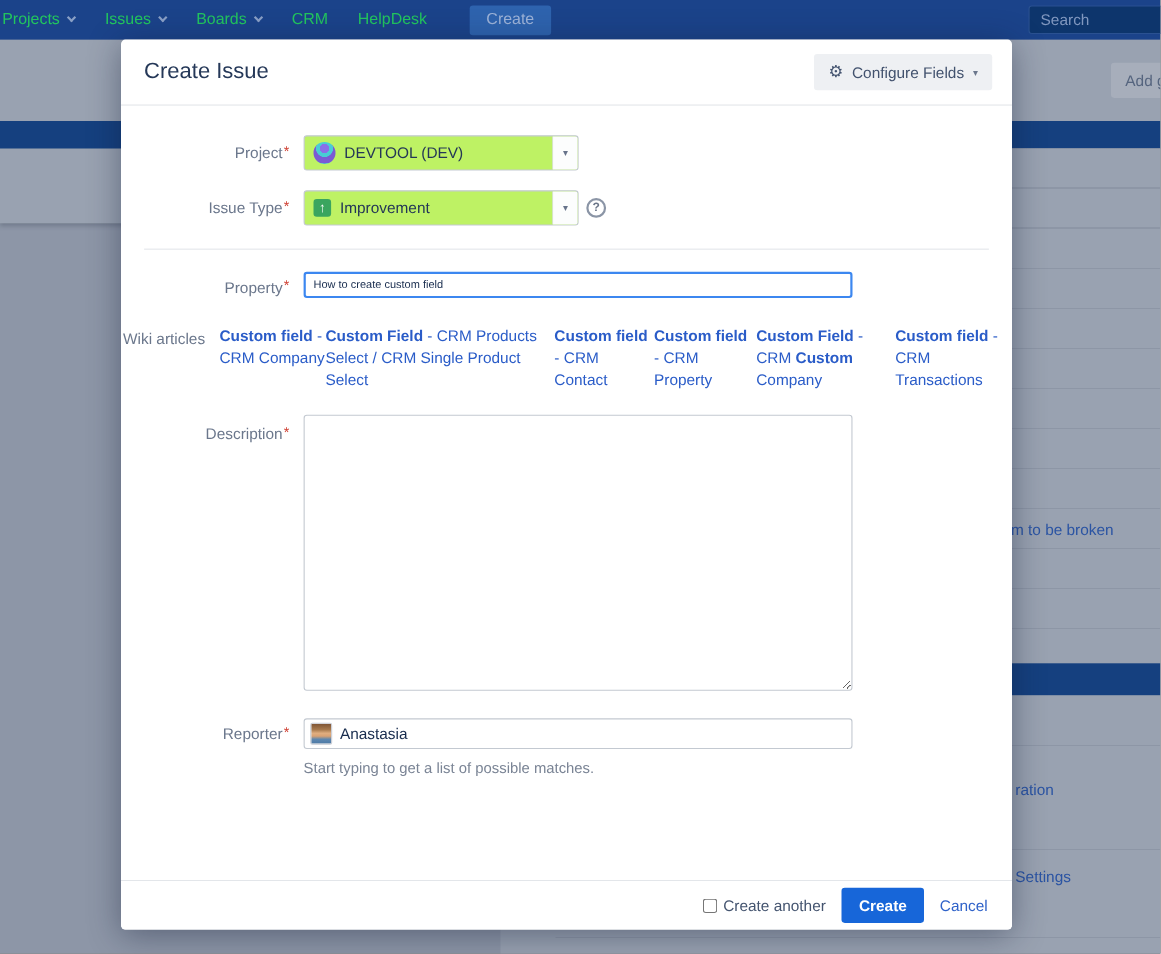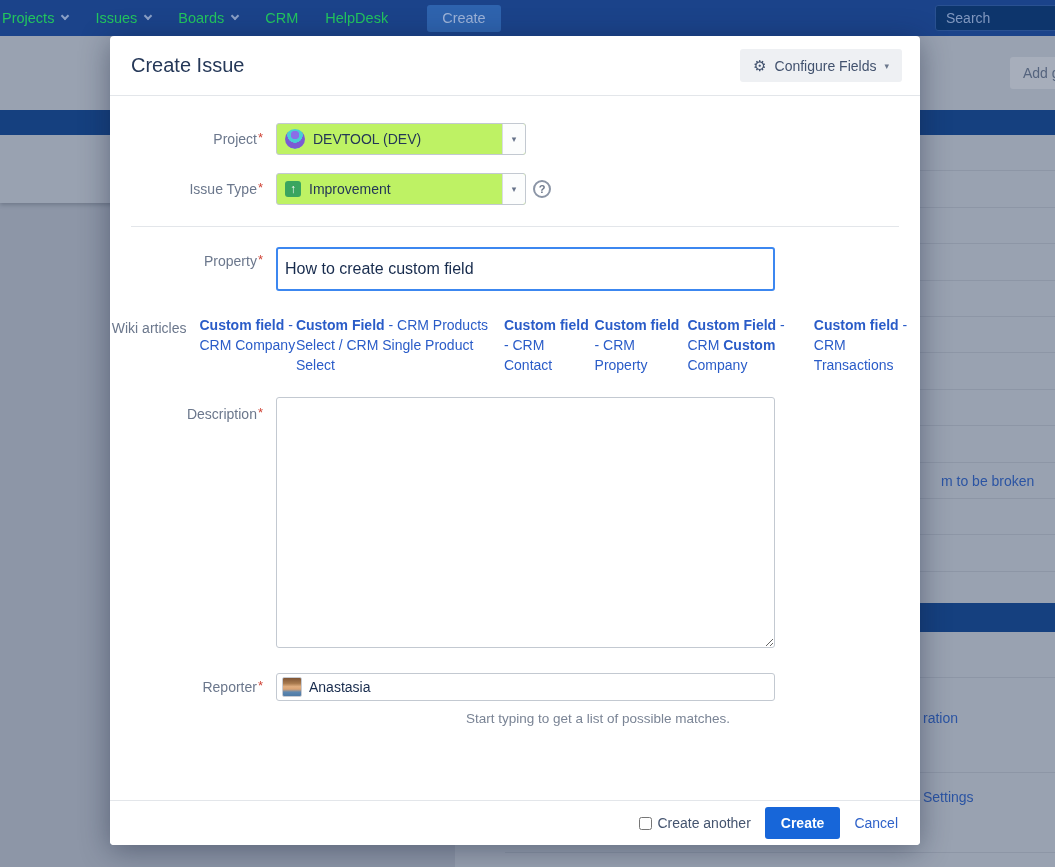--- a/index.html
+++ b/index.html
@@ -88,43 +88,43 @@
           background:var(--improvement_green,#3aa55f); color:#fff; display:flex;
           align-items:center; justify-content:center; }
   .improvement-icon::after { content:"\2191"; font-size:12px; font-weight:bold; }
   .help-icon { width:18px; height:18px; border-radius:50%; border:2px solid #8b95a6;
           color:#6b7689; display:flex; align-items:center; justify-content:center;
           margin-left:7px; align-self:center; cursor:pointer; }
   .help-icon::after { content:"?"; font-size:11px; font-weight:bold; }
 
   .hr { border:none; border-top:1px solid #e3e6ea; margin:21px 21px 0 21px; }
 
-  .summary-input { width:499px; height:44px; border:2px solid var(--focus_border,#3c87f0);
-          border-radius:3px; font-size:16px; color:#172b4d; padding:0 7px;
+  .summary-input { width:499px; height:24px; border:2px solid var(--focus_border,#3c87f0);
+          border-radius:3px; font-size:10px; color:#172b4d; padding:0 7px;
           outline:none; font-family:"Liberation Sans",sans-serif; }
 
   .wiki-list { display:flex; flex-direction:row; }
   .wiki-link { font-size:14px; line-height:20px; color:var(--link_blue,#2a5cc8);
           text-decoration:none; }
   .wiki-link b { color:var(--link_blue,#2a5cc8); }
 
   .desc-textarea { width:499px; height:251px; border:1px solid #c3c9d1;
           border-radius:3px; resize:both; padding:6px 8px; color:#172b4d;
           font:14px "Liberation Sans",sans-serif; outline:none; }
 
   .reporter-box { width:499px; height:28px; border:1px solid #c3c9d1;
           border-radius:3px; display:flex; align-items:center; padding:0 5px;
           gap:7px; }
   .reporter-avatar { width:20px; height:20px; border-radius:2px; flex:0 0 20px;
           border:1px solid #c8ccd4;
           background:linear-gradient(180deg,#7e5434 0%, #a87a4e 30%,
             #e0ae80 48%, #d9a273 62%, #5d87b0 78%, #4d7aa6 100%); }
   .reporter-input { border:none; outline:none; flex:1; font-size:14px;
           color:#172b4d; font-family:"Liberation Sans",sans-serif; }
-  .help-text { margin:10px 0 0 166px; font-size:13.5px; color:#7a8495;text-align:center; }
+  .help-text { margin:10px 0 0 166px; font-size:13.5px; color:#7a8495; }
 
   .mt18 { margin-top:0; margin-bottom:18px; }
   .mt20 { margin-top:20px; } .mt24 { margin-top:24px; }
   .mt22 { margin-top:22px; } .mt25 { margin-top:25px; }
 
   .modal-footer { position:absolute; left:0; right:0; bottom:0; height:45px;
           border-top:1px solid #e3e6ea; display:flex; align-items:center;
           justify-content:flex-end; padding-right:22px; background:#fff;
           border-radius:0 0 4px 4px; }
   .create-another { display:flex; align-items:center; gap:5px; font-size:14px;
@@ -144,21 +144,21 @@
 
   <div class="page-header">
     <button class="add-gadget-btn">Add g</button>
     <div class="blue-band"></div>
   </div>
 
   <div class="right-col">
     <div class="g1-rows"></div>
     <div class="band2"></div>
     <div class="g2-rows"></div>
-    <a href="#" class="bg-link" style="left:486px; top:338px;">m to be broken</a>
+    <a href="#" class="bg-link" style="left:464px; top:338px;">m to be broken</a>
     <a href="#" class="bg-link" style="left:468px; top:575px;">ration</a>
     <a href="#" class="bg-link" style="left:468px; top:654px;">Settings</a>
   </div>
 
   <div class="navbar">
     <div style="display:flex; align-items:center;">
         <div class="nav-item">
           <span>Projects</span>
           <i class="chev"></i>
         </div>

